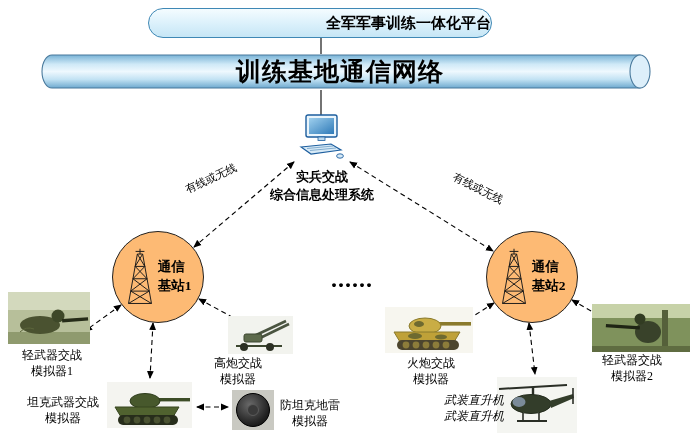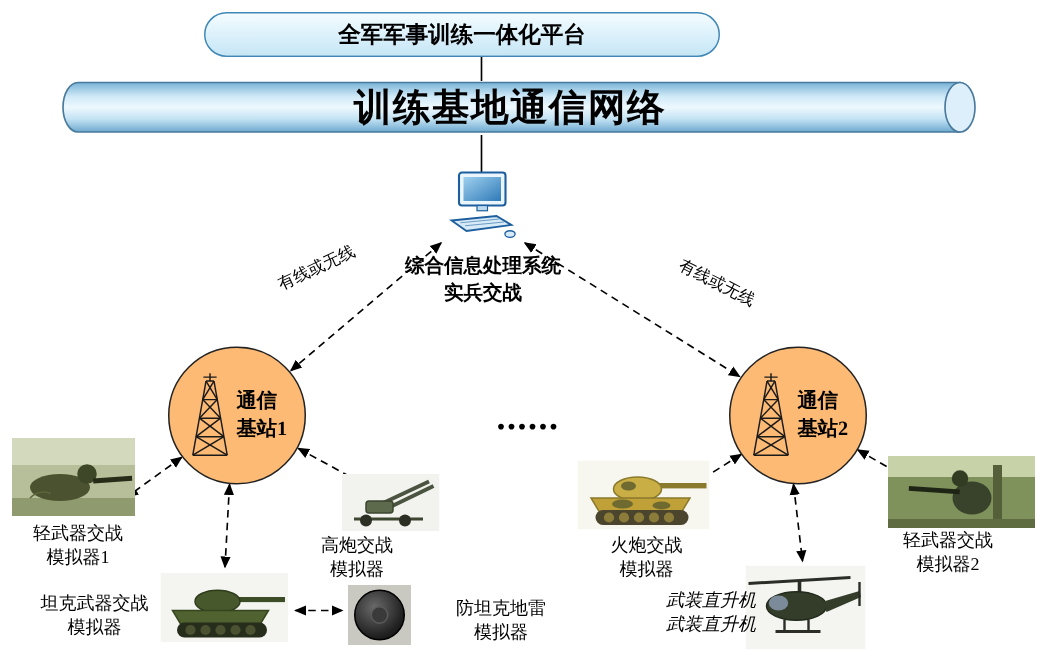--- a/index.html
+++ b/index.html
@@ -3,24 +3,24 @@
 <meta charset="utf-8">
 <style>
   * { margin:0; padding:0; box-sizing:border-box; }
   html, body { background:#ffffff; }
   .canvas { position:relative; width:698px; height:441px; background:#fff;
             font-family:"Liberation Serif", serif; color:#000; overflow:hidden; }
   .overlay { position:absolute; left:0; top:0; z-index:1; pointer-events:none; }
   .overlay .solid { stroke:#000; stroke-width:1.1; }
   .overlay .dash  { stroke:#000; stroke-width:1.1; stroke-dasharray:5 3.5;
                     marker-start:url(#arrow-start); marker-end:url(#arrow-end); }
-  .platform-box { position:absolute; left:136px; top:8px; width:344px; height:30px;
+  .platform-box { position:absolute; left:148px; top:8px; width:344px; height:30px;
       border:1.6px solid #3f88b5; border-radius:15px;
       background:linear-gradient(180deg,#f4fcff 0%,#daf0fb 55%,#c6e6f5 100%);
-      display:flex; align-items:center; justify-content:center;
+      display:flex; align-items:center; justify-content:flex-end;
       font-size:15px; font-weight:bold; z-index:2; }
   .cylinder { position:absolute; left:38px; top:52px; width:622px; height:40px; z-index:2; }
   .cyl-label { position:absolute; left:0; top:1px; width:604px; height:36px;
       display:flex; align-items:center; justify-content:center;
       font-size:25px; font-weight:bold; letter-spacing:1px; }
   .computer { position:absolute; left:298px; top:114px; width:48px; height:46px; z-index:2; }
   .proc-label { position:absolute; left:247px; top:168px; width:150px; text-align:center;
       font-size:13px; font-weight:600; line-height:1.38; z-index:2; }
   .link-label { position:absolute; width:66px; text-align:center; font-size:11px;
       background:#fff; z-index:2; }
@@ -96,22 +96,22 @@
       <rect x="11" y="4" width="25" height="16" fill="url(#scr)"></rect>
       <rect x="20" y="23" width="7" height="3.5" fill="#bcd9ee" stroke="#1d5e9e" stroke-width="0.8"></rect>
       <path d="M3,33 L33,30 L43,36 L13,40 Z" fill="#d7eaf7" stroke="#1d5e9e" stroke-width="1.2"></path>
       <line x1="9" y1="34.5" x2="35" y2="32" stroke="#6d9dc4" stroke-width="0.8"></line>
       <line x1="12" y1="36.5" x2="38" y2="34" stroke="#6d9dc4" stroke-width="0.8"></line>
       <ellipse cx="42" cy="42" rx="3.4" ry="2.2" fill="#d7eaf7" stroke="#1d5e9e" stroke-width="0.9"></ellipse>
     </svg>
   </div>
 
   <div class="proc-label">
+    <div>实兵交战</div>
     <div>综合信息处理系统</div>
-    <div>实兵交战</div>
   </div>
 
   <div class="link-label link-left">有线或无线</div>
   <div class="link-label link-right">有线或无线</div>
 
   <div class="station" style="left:112px; top:231px;">
     <svg width="30" height="62" viewBox="0 0 34 66">
       <g stroke="#1a1a1a" stroke-width="1.1" fill="none">
         <line x1="17" y1="1" x2="17" y2="7"></line>
           <line x1="12" y1="4" x2="22" y2="4"></line>
@@ -226,21 +226,21 @@
           <stop offset="0" stop-color="#6a6a6a"></stop>
           <stop offset="0.7" stop-color="#232323"></stop>
           <stop offset="1" stop-color="#0c0c0c"></stop>
         </radialGradient>
       </defs>
       <rect width="42" height="40" fill="#c9c9c2"></rect>
       <circle cx="21" cy="20" r="16.5" fill="url(#mg)" stroke="#000"></circle>
       <circle cx="21" cy="20" r="5.5" fill="#3a3a3a" stroke="#5a5a5a"></circle>
     </svg>
   </div>
-  <div class="lbl" style="left:292px; top:398px; width:72px;padding-left:12px;">
+  <div class="lbl" style="left:268px; top:398px; width:72px;padding-left:12px;">
     <div>防坦克地雷</div>
     <div>模拟器</div>
   </div>
 
   <div class="photo" style="left:385px; top:307px;">
     <svg width="88" height="46" viewBox="0 0 88 46">
       <rect width="88" height="46" fill="#f7f6ef"></rect>
       <rect x="52" y="15" width="34" height="3.6" fill="#8a7a2c"></rect>
       <ellipse cx="40" cy="19" rx="16" ry="8" fill="#c9ad45" stroke="#8a7a2c"></ellipse>
       <ellipse cx="34" cy="17" rx="5" ry="3" fill="#6e6a30"></ellipse>

